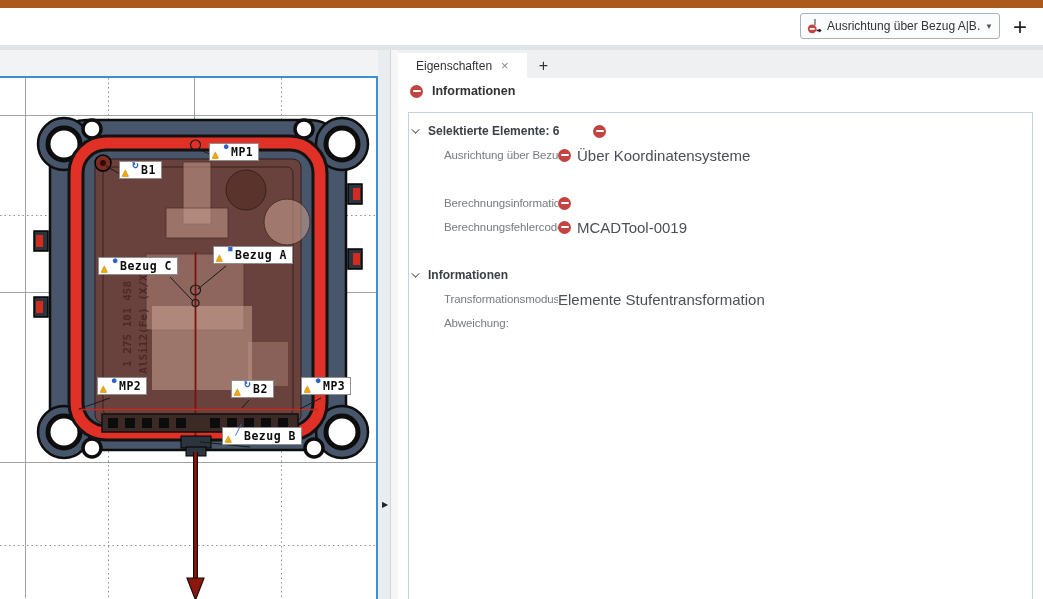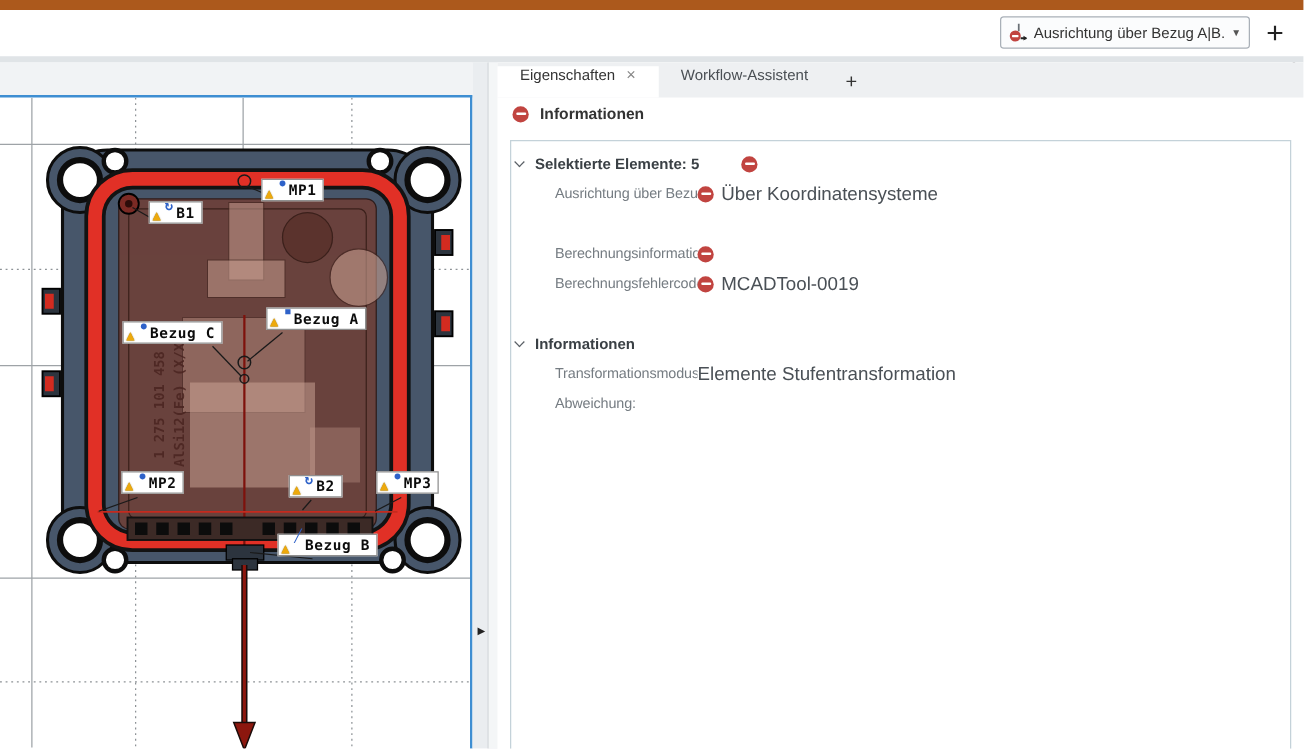--- a/index.html
+++ b/index.html
@@ -44,21 +44,21 @@
   
   .divider{position:absolute;left:378px;top:50px;width:20px;height:549px;background:#eaedf0;}
   .divider .d-line{position:absolute;left:12px;top:0;width:1px;height:100%;background:#d2d6d9;}
   .divider .d-right{position:absolute;left:13px;top:0;width:7px;height:100%;background:#f4f6f7;}
   .d-handle{position:absolute;left:4px;top:450px;font-size:8px;color:#222;z-index:2;}
 
   
   .panel{position:absolute;left:398px;top:50px;right:0;bottom:0;background:#ffffff;}
   .tabbar{position:absolute;left:0;top:0;right:0;height:28px;background:#eef0f2;
       display:flex;align-items:flex-end;}
-  .tab{height:25px;display:flex;align-items:flex-start;padding:0 18px;font-size:12px;
+  .tab{height:25px;display:flex;align-items:center;padding:0 18px;font-size:12px;
       color:#4a4f54;white-space:nowrap;gap:9px;}
   .tab.active{background:#ffffff;color:#333;}
   .tab-close{font-size:13px;color:#888;line-height:1;}
   .tab-add{height:25px;display:flex;align-items:center;padding:0 12px;font-size:16px;color:#333;}
 
   .panel-header{position:absolute;left:12px;top:34px;display:flex;align-items:center;gap:9px;}
   .panel-header .ph-title{font-size:12.5px;font-weight:bold;color:#333;}
 
   .noentry{width:13px;height:13px;border-radius:50%;background:#c14440;position:relative;
       display:inline-block;flex:none;}
@@ -278,39 +278,36 @@
     <div class="d-right"></div>
     <div class="d-handle">▶</div>
   </div>
 
   <div class="panel">
     <div class="tabbar">
       <div class="tab active">
         <span>Eigenschaften</span>
         <span class="tab-close">×</span>
       </div>
-      <div class="tab">
-        <span>Workflow-Assistent</span>
-      </div>
       <div class="tab-add">
         <span>+</span>
       </div>
     </div>
 
     <div class="panel-header">
       <span class="noentry"></span>
       <span class="ph-title">Informationen</span>
     </div>
 
     <div class="content-box">
 
       <div class="section first">
         <div class="section-header">
           <span class="chev"></span>
-          <span class="section-title">Selektierte Elemente: 5</span>
+          <span class="section-title">Selektierte Elemente: 6</span>
           <span class="noentry"></span>
         </div>
         <div class="prow">
           <span class="prow-label">Ausrichtung über Bezu...</span>
           <span class="prow-iconcol">
               <span class="noentry"></span>
             </span>
           <span class="prow-value">Über Koordinatensysteme</span>
         </div>
       </div>

